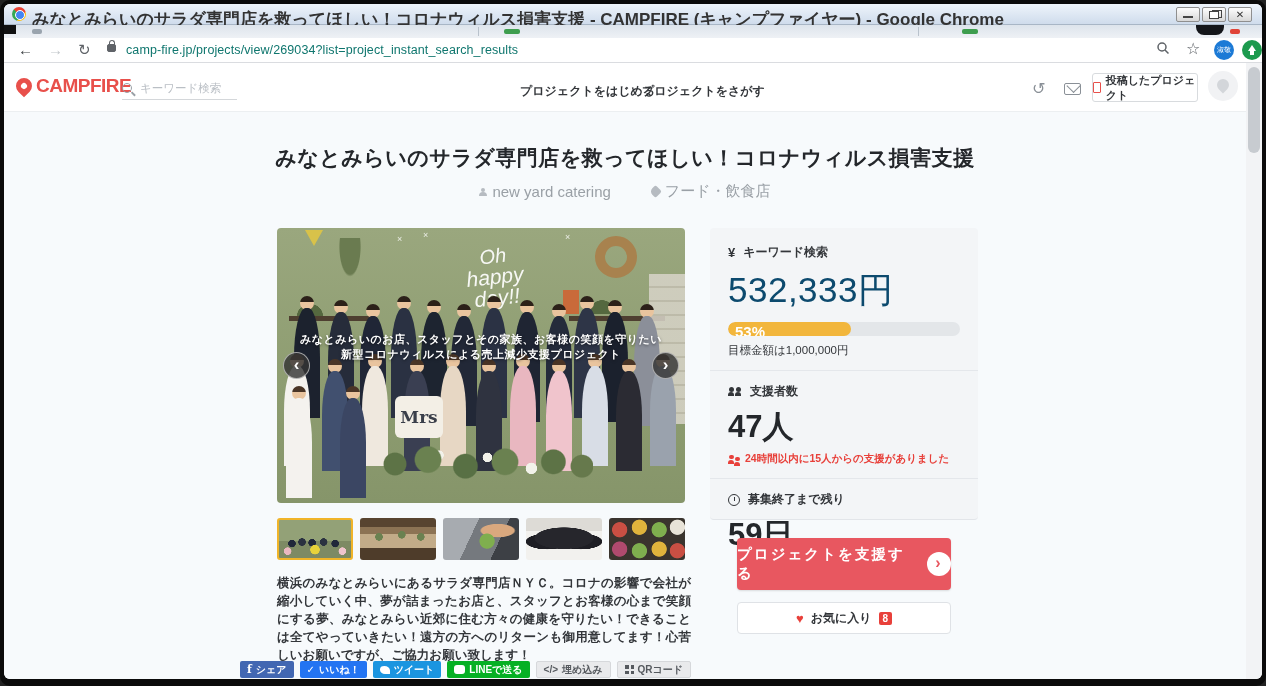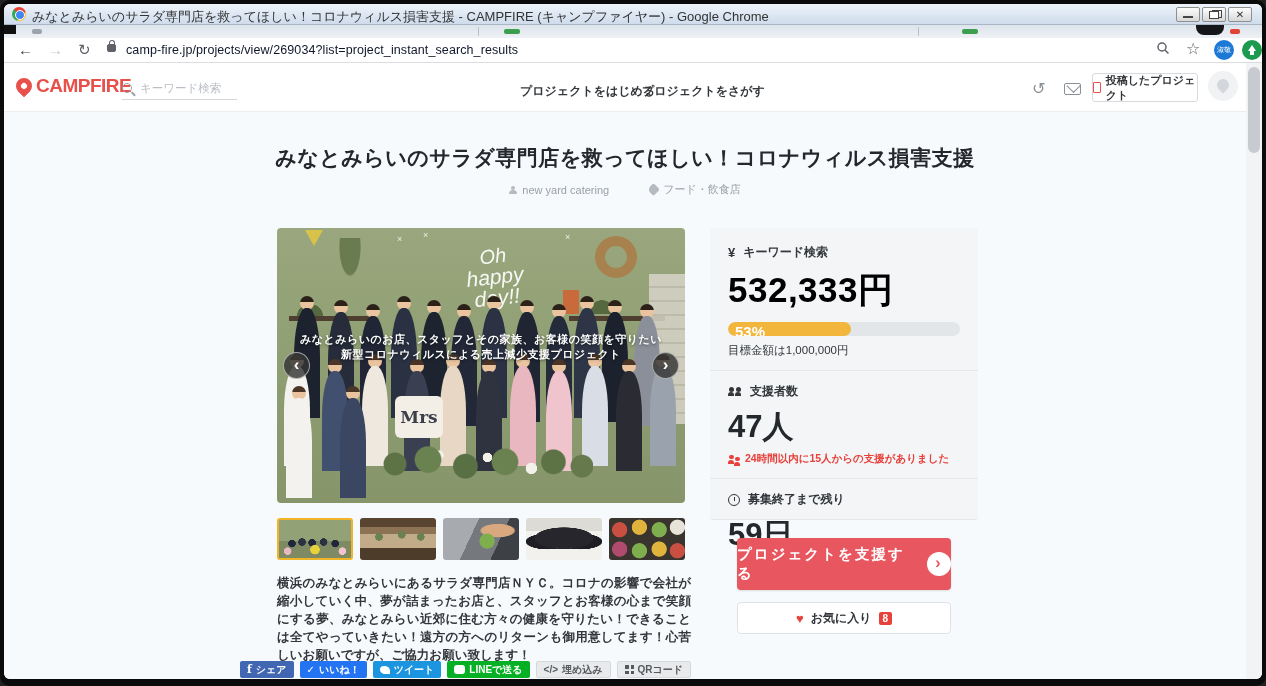--- a/index.html
+++ b/index.html
@@ -6,21 +6,21 @@
   *{box-sizing:border-box;font-family:"Liberation Sans","DejaVu Sans",sans-serif;}
   .abs{position:absolute;}
   #frame{position:relative;width:1266px;height:686px;background:#0b0b0b;border-radius:10px;overflow:hidden;}
   #browser{position:absolute;left:4px;top:4px;width:1258px;height:675px;background:#fff;border-radius:6px;overflow:hidden;}
 
   
   #titlebar{left:0;top:0;width:100%;height:21px;background:linear-gradient(#eef4fb,#cfdcec);border-bottom:1px solid #a8b6c6;}
   #chrome-logo{left:8px;top:3px;width:14px;height:14px;border-radius:50%;
     background:conic-gradient(from -45deg,#ea4335 0 120deg,#fbbc05 0 240deg,#34a853 0 360deg);}
   #chrome-logo::after{content:"";position:absolute;left:3px;top:3px;width:8px;height:8px;border-radius:50%;background:#4285f4;border:1.5px solid #fff;}
-  #win-title{left:28px;top:4px;font-size:13px;color:#333;white-space:nowrap;}
+  #win-title{left:28px;top:4px;font-size:17px;color:#333;white-space:nowrap;font-weight:bold;}
   .winbtn{top:3px;width:24px;height:15px;background:linear-gradient(#fdfdfd,#d8d8d8);border:1px solid #8f8f8f;border-radius:2px;}
   #btn-min{left:1172px;} #btn-restore{left:1198px;} #btn-close{left:1224px;}
   #btn-min::after{content:"";position:absolute;left:6px;bottom:3px;width:10px;height:2px;background:#444;}
   #btn-restore::after{content:"";position:absolute;left:6px;top:3px;width:8px;height:6px;border:1.5px solid #444;background:#fff;}
   #btn-restore::before{content:"";position:absolute;left:9px;top:1.5px;width:8px;height:6px;border:1.5px solid #444;}
   #btn-close::after{content:"✕";position:absolute;left:0;right:0;top:0;text-align:center;font-size:10px;color:#333;line-height:14px;font-weight:bold;}
 
   
   #tabstrip{left:0;top:21px;width:100%;height:13px;background:linear-gradient(#dde4ec,#eef1f5);}
   .tsmark{top:4px;height:5px;border-radius:2px;}
@@ -34,21 +34,21 @@
   #ts-fav4{left:1226px;width:10px;background:#e04438;}
 
   
   #toolbar{left:0;top:34px;width:100%;height:25px;background:#fff;border-bottom:1px solid #dadce0;}
   .tbico{top:2px;font-size:15px;color:#5f6368;line-height:20px;}
   #tb-back{left:14px;color:#3c4043;}
   #tb-fwd{left:44px;color:#c3c7cb;}
   #tb-reload{left:74px;}
   #tb-lock{left:103px;top:6px;width:9px;height:8px;border:1.5px solid #5f6368;border-radius:2px;background:#5f6368;}
   #tb-lock::before{content:"";position:absolute;left:1px;top:-5px;width:4px;height:5px;border:1.5px solid #5f6368;border-bottom:none;border-radius:4px 4px 0 0;}
-  #tb-url{left:122px;top:5px;font-size:12.5px;color:#0f172a;letter-spacing:.1px;}
+  #tb-url{left:122px;top:5px;font-size:12.5px;color:#0f766e;letter-spacing:.1px;}
   #tb-zoom{left:1152px;}
   #tb-star{left:1182px;top:1px;font-size:16px;}
   #tb-avatar{left:1210px;top:2px;width:20px;height:20px;border-radius:50%;background:#1c7ad6;color:#fff;font-size:7px;text-align:center;line-height:20px;}
   #tb-ext{left:1238px;top:2px;width:20px;height:20px;border-radius:50%;background:#1c9a4e;}
   #tb-ext::after{content:"";position:absolute;left:5.5px;top:5px;border-left:4.5px solid transparent;border-right:4.5px solid transparent;border-bottom:6px solid #fff;}
   #tb-ext::before{content:"";position:absolute;left:8px;top:9px;width:4px;height:6px;background:#fff;}
 
   
   #siteheader{left:0;top:59px;width:1242px;height:49px;background:#fff;border-bottom:1px solid #eceff1;}
   #logo{left:12px;top:12px;display:flex;align-items:center;}
@@ -66,21 +66,21 @@
   #ico-mail{left:1060px;top:20px;width:17px;height:12px;border:1.5px solid #8a9097;border-radius:2px;}
   #ico-mail::after{content:"";position:absolute;left:0px;top:-1px;width:9px;height:9px;border-right:1.5px solid #8a9097;border-bottom:1.5px solid #8a9097;transform:rotate(45deg) translate(1px,-4px);}
   #posted-btn{left:1088px;top:10px;width:106px;height:29px;border:1px solid #d8dbde;border-radius:3px;background:#fff;display:flex;align-items:center;justify-content:center;font-size:11px;color:#33363a;font-weight:bold;}
   #posted-doc{width:9px;height:11px;border:1.5px solid #e8504b;border-radius:1px;margin-right:5px;}
   #hdr-avatar{left:1204px;top:8px;width:30px;height:30px;border-radius:50%;background:#f1f2f4;}
   #hdr-avatar::after{content:"";position:absolute;left:9px;top:8px;width:12px;height:12px;background:#d3d6da;border-radius:50% 50% 50% 0;transform:rotate(-45deg);}
 
   
   #page{left:0;top:108px;width:1242px;height:567px;background:#f7fafc;}
   #proj-title{left:0;top:32px;width:100%;text-align:center;font-size:21px;font-weight:bold;color:#24272b;letter-spacing:.5px;}
-  #meta{left:0;top:70px;width:100%;display:flex;justify-content:center;gap:40px;font-size:11px;color:#9aa0a6;}
+  #meta{left:0;top:70px;width:100%;display:flex;justify-content:center;gap:40px;font-size:15px;color:#9aa0a6;}
   .meta-item{display:flex;align-items:center;gap:5px;}
   .ico-person{width:8px;height:8px;position:relative;display:inline-block;}
   .ico-person::before{content:"";position:absolute;left:2px;top:0;width:4px;height:4px;border-radius:50%;background:#b6bbc1;}
   .ico-person::after{content:"";position:absolute;left:0;top:4.5px;width:8px;height:4px;border-radius:4px 4px 0 0;background:#b6bbc1;}
   .ico-tag{width:9px;height:9px;background:#b6bbc1;border-radius:2px 2px 2px 50%;transform:rotate(45deg);display:inline-block;}
 
   
   #carousel{left:273px;top:116px;width:408px;height:275px;border-radius:4px;overflow:hidden;background:linear-gradient(#9aa77e,#8d9c70 60%,#86956a);}
   .sparkle{position:absolute;color:rgba(255,255,255,.8);font-size:9px;}
   #shelf-l{left:12px;top:88px;width:88px;height:5px;background:#4e3f30;}
@@ -169,21 +169,21 @@
   #tw-bird{width:10px;height:8px;background:#fff;border-radius:60% 80% 10% 70%;}
   #qr-ico{width:9px;height:9px;background:
     linear-gradient(#55595e 0 0) 0 0/4px 4px no-repeat,
     linear-gradient(#55595e 0 0) 100% 0/3px 4px no-repeat,
     linear-gradient(#55595e 0 0) 0 100%/4px 3px no-repeat,
     linear-gradient(#55595e 0 0) 100% 100%/3px 3px no-repeat;}
 
   
   #card{left:706px;top:116px;width:268px;height:292px;background:#f3f5f7;border-radius:4px;border-bottom:1px solid #e2e5e9;padding:16px 18px;}
   .stat-label{display:flex;align-items:center;gap:8px;font-size:12px;font-weight:bold;color:#33363a;}
-  .bignum{font-size:35px;font-weight:bold;color:#000000;margin:6px 0 8px 0;letter-spacing:.5px;}
+  .bignum{font-size:35px;font-weight:normal;color:#0c4a6e;margin:6px 0 8px 0;letter-spacing:.5px;}
   #pbar{width:100%;height:14px;background:#e3e6e9;border-radius:7px;overflow:hidden;position:relative;}
   #pfill{height:100%;background:#f2b63c;border-radius:7px;}
   #plabel{position:absolute;left:7px;top:1px;font-size:15px;font-weight:bold;color:#fff;}
   #goal{font-size:11.5px;color:#33363a;margin-top:7px;}
   .divider{height:1px;background:#e4e7eb;margin:12px -18px 12px -18px;}
   #recent{display:flex;align-items:center;gap:5px;font-size:10.5px;color:#e8403a;font-weight:bold;margin-top:-2px;}
   .bignum2{font-size:31px;font-weight:bold;color:#24272b;margin:6px 0 6px 0;}
   .ico-ppl{width:14px;height:10px;position:relative;}
   .ico-ppl::before{content:"";position:absolute;left:1px;top:0;width:5px;height:5px;border-radius:50%;background:#33363a;box-shadow:7px 0 0 #33363a;}
   .ico-ppl::after{content:"";position:absolute;left:0;top:5.5px;width:6px;height:4px;border-radius:3px 3px 0 0;background:#33363a;box-shadow:7px 0 0 #33363a;}

